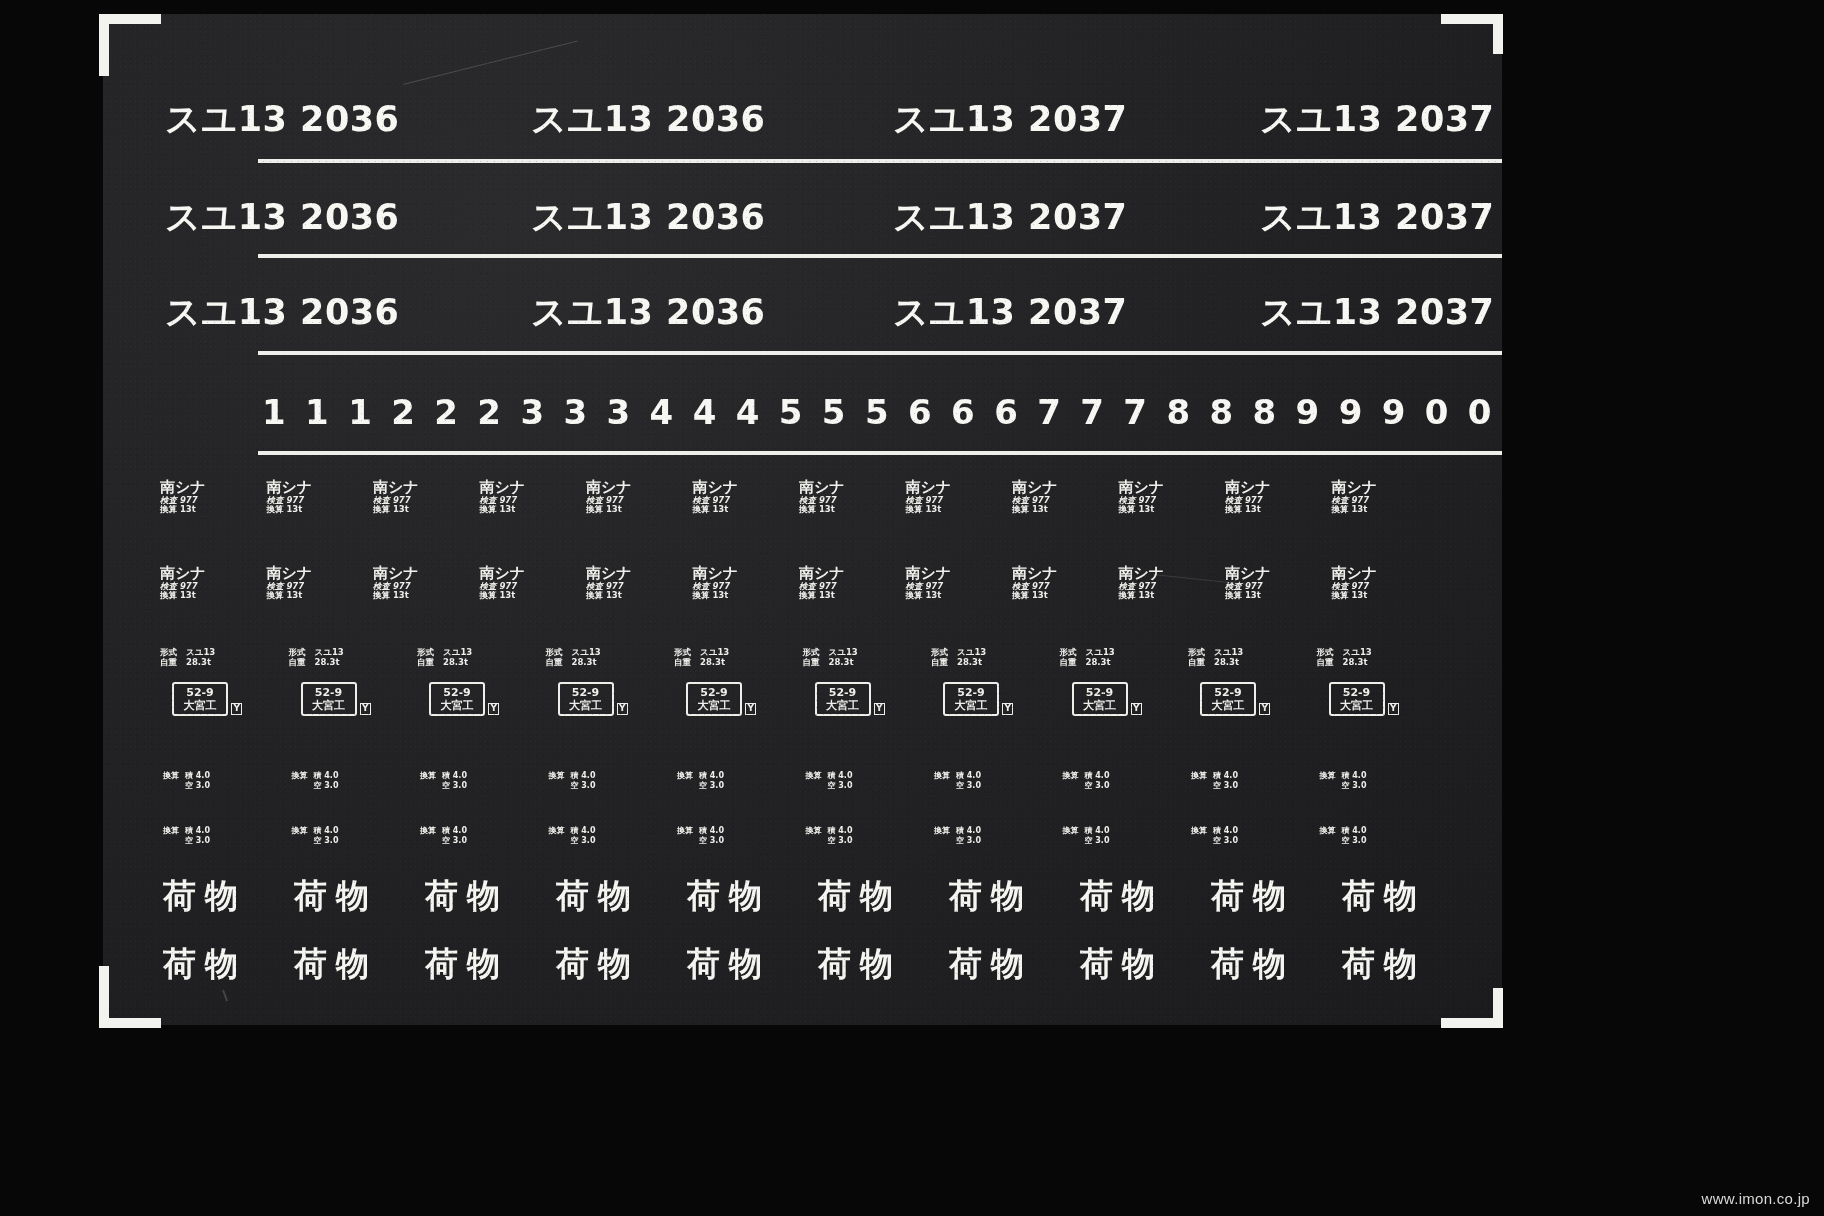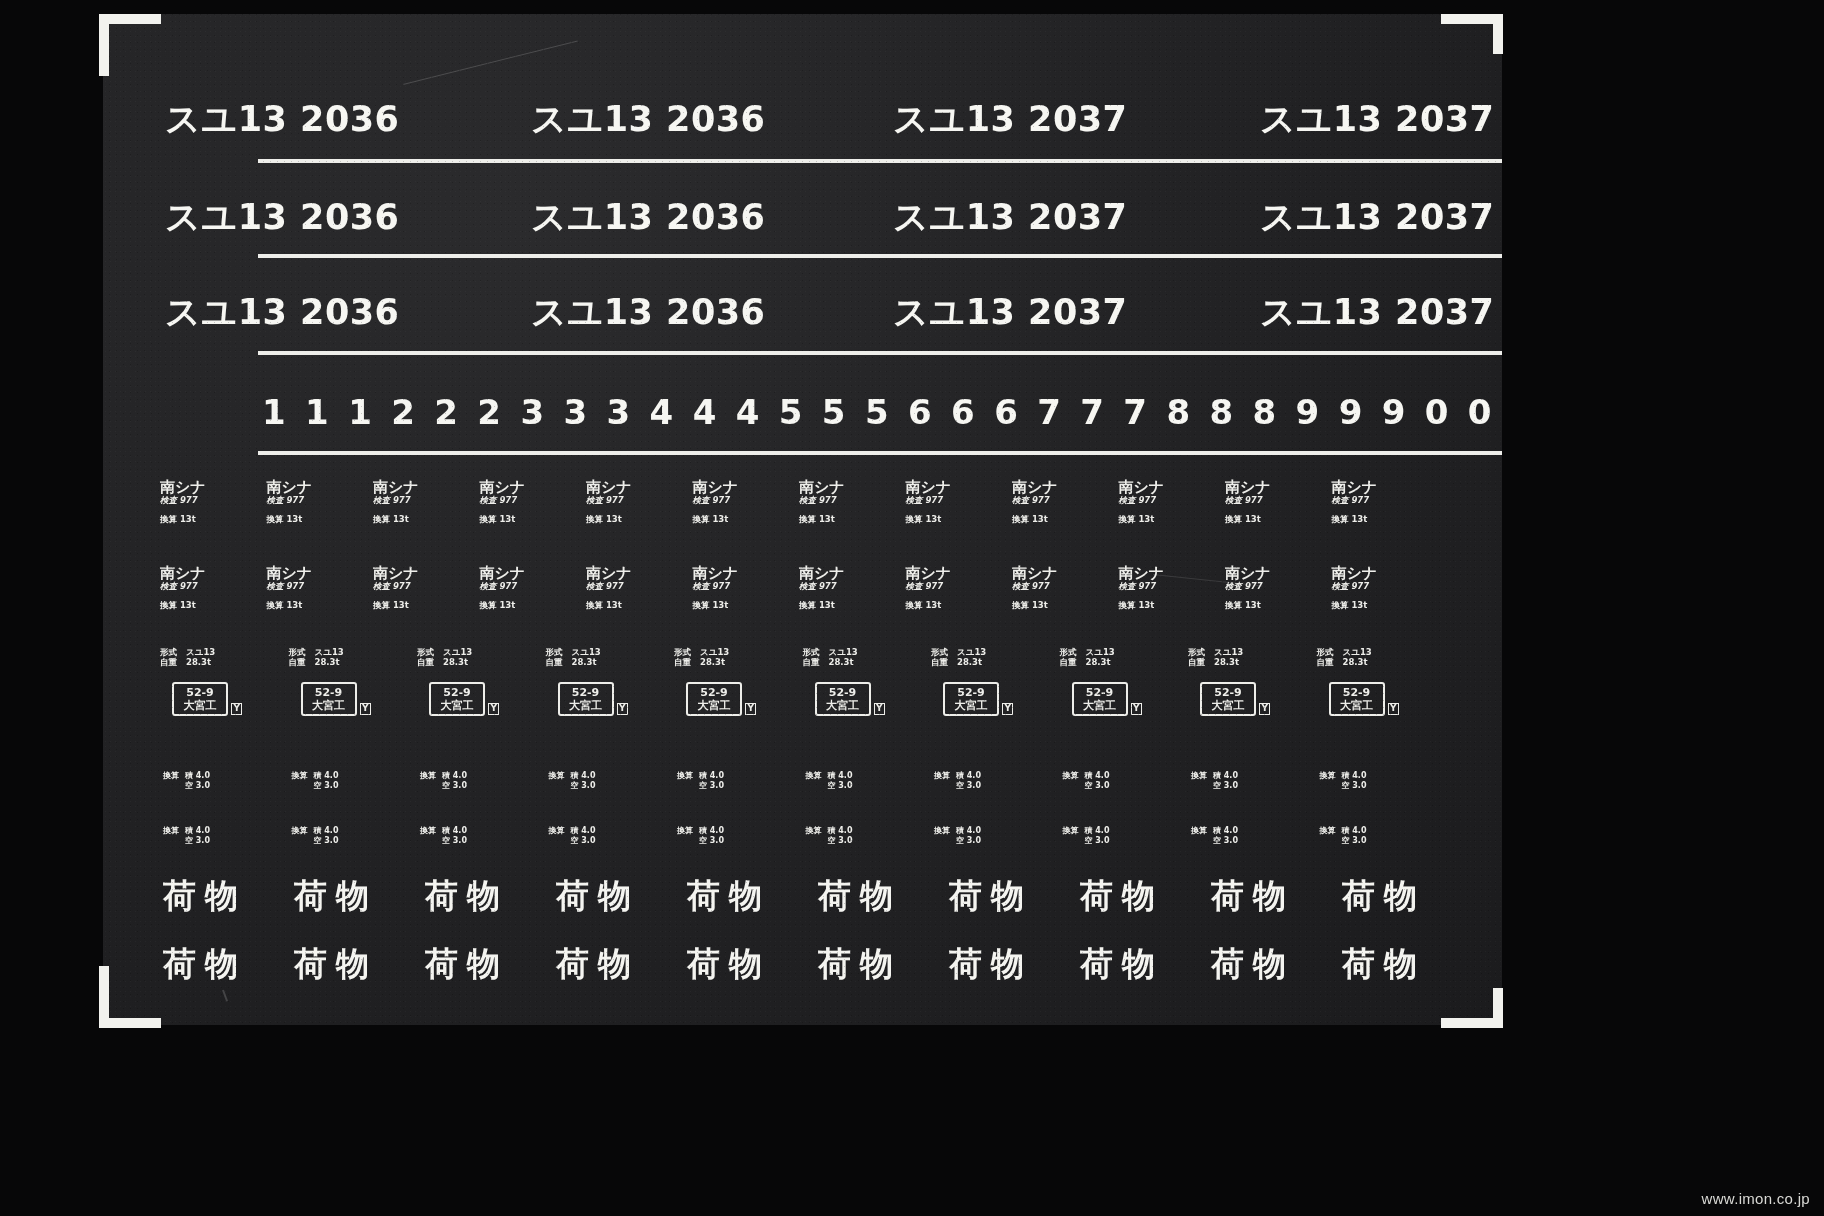--- a/index.html
+++ b/index.html
@@ -100,21 +100,21 @@
 
   
   .ministack {
     position: absolute;
     color: #eeeeea;
     line-height: 1.05;
     font-family: "DejaVu Sans", sans-serif;
   }
   .ministack .l1 { font-size: 15px; font-weight: 700; letter-spacing: 0px; }
   .ministack .l2 { font-size: 8.5px; font-weight: 700; font-style: italic; }
-  .ministack .l3 { font-size: 8.5px; font-weight: 700; margin-top: 10px; }
+  .ministack .l3 { font-size: 8.5px; font-weight: 700; }
 
   
   .specblock {
     position: absolute;
     color: #eeeeea;
     line-height: 1.15;
     font-family: "DejaVu Sans", sans-serif;
     font-size: 8.5px;
     font-weight: 700;
   }

